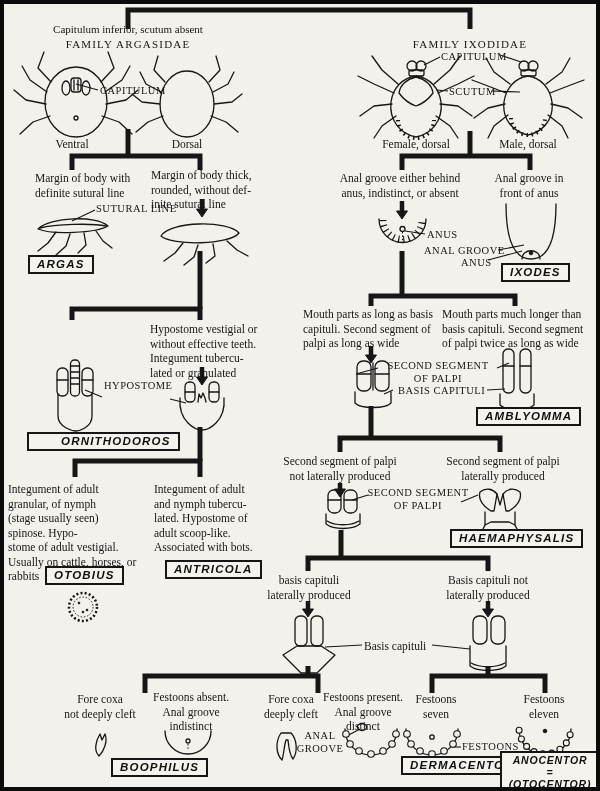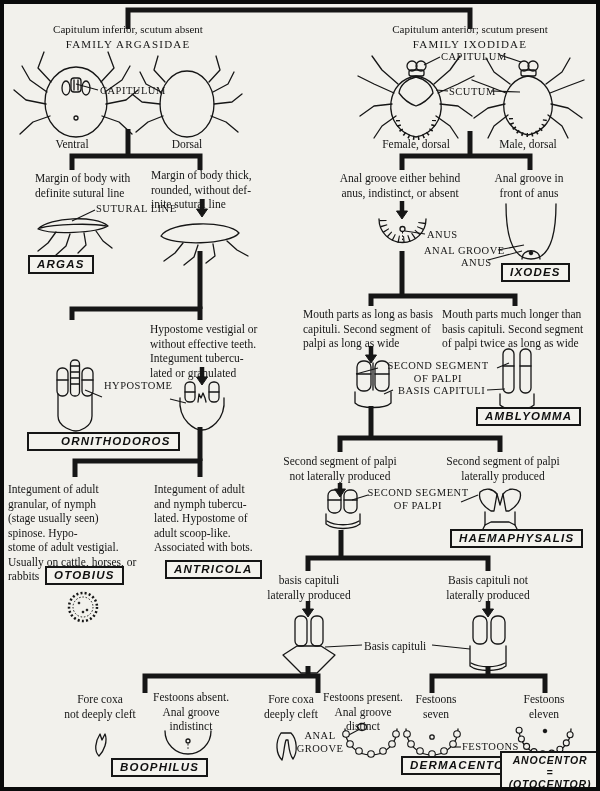--- a/index.html
+++ b/index.html
@@ -301,21 +301,20 @@
       <circle class="bead" cx="542.7" cy="753.9" r="3"></circle>
         <circle class="bead" cx="551.7" cy="753.1" r="3"></circle>
       <circle class="bead" cx="559.9" cy="749.3" r="3"></circle>
         <circle class="bead" cx="566.3" cy="742.9" r="3"></circle>
       <circle class="bead" cx="570.1" cy="734.7" r="3"></circle>
     </g>
   </svg>
 
   <div class="tx hd c" style="left:30px;top:22px;width:196px;">Capitulum inferior, scutum absent</div>
   <div class="tx hd c fam" style="left:30px;top:37px;width:196px;">FAMILY ARGASIDAE</div>
-  <div class="tx hd c" style="left:372px;top:22px;width:196px;">Capitulum anterior; scutum present</div>
   <div class="tx hd c fam" style="left:372px;top:37px;width:196px;">FAMILY IXODIDAE</div>
 
   <div class="tx lbl" style="left:100px;top:85px;">CAPITULUM</div>
   <div class="tx c" style="left:42px;top:137px;width:60px;">Ventral</div>
   <div class="tx c" style="left:157px;top:137px;width:60px;">Dorsal</div>
 
   <div class="tx lbl" style="left:441px;top:51px;">CAPITULUM</div>
   <div class="tx lbl" style="left:449px;top:86px;">SCUTUM</div>
   <div class="tx c" style="left:376px;top:137px;width:80px;">Female, dorsal</div>
   <div class="tx c" style="left:488px;top:137px;width:80px;">Male, dorsal</div>

